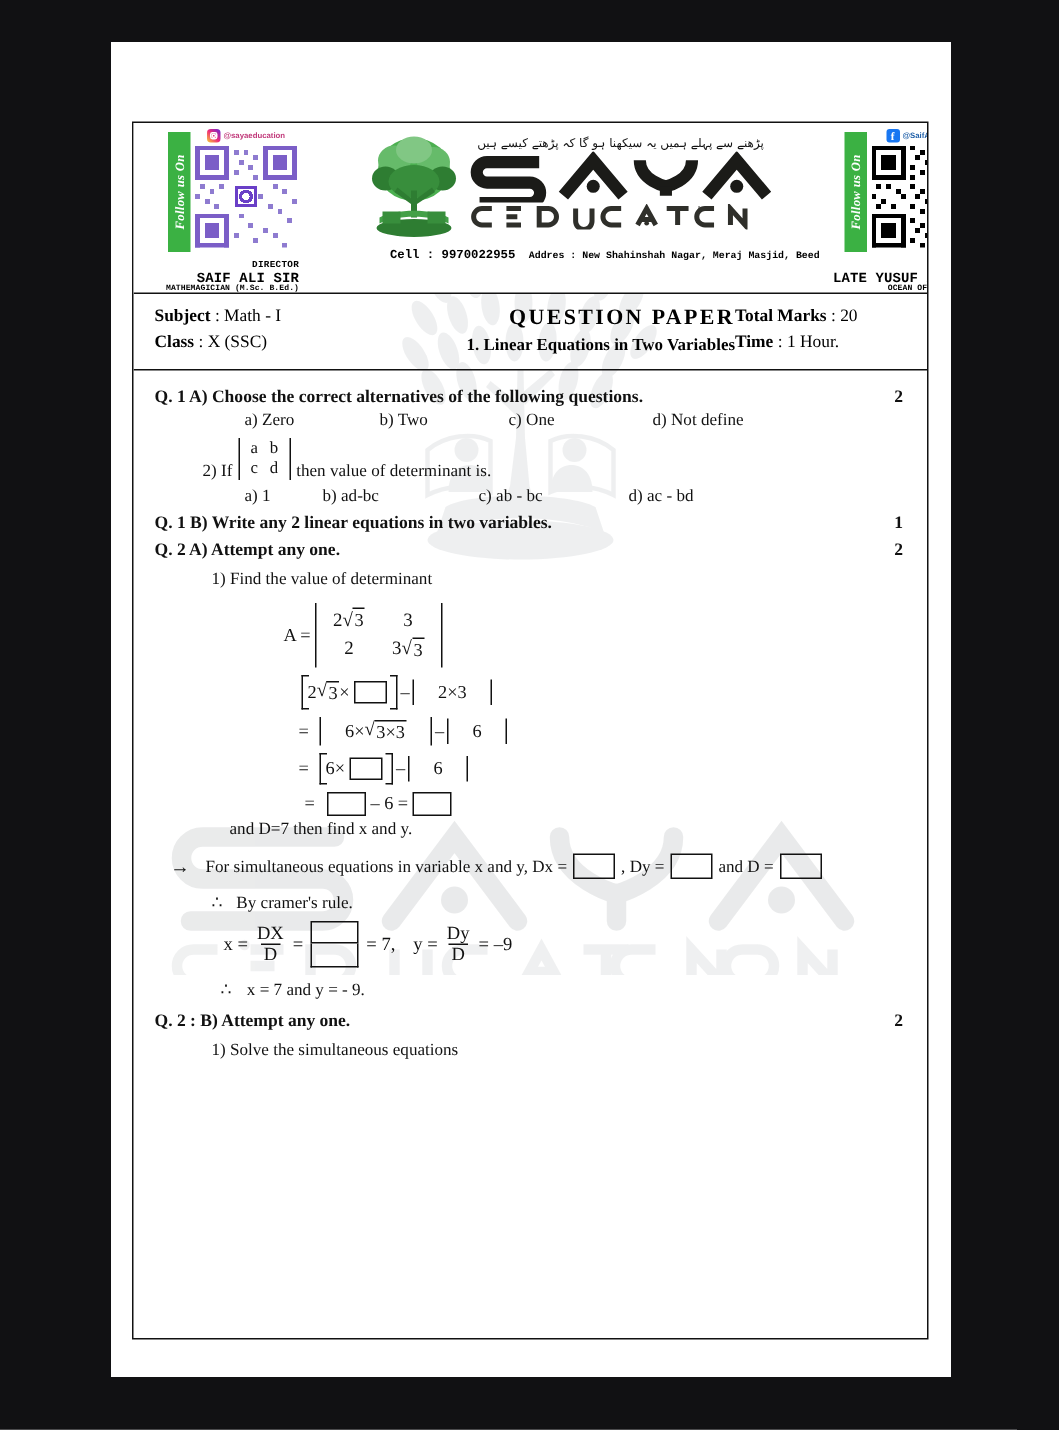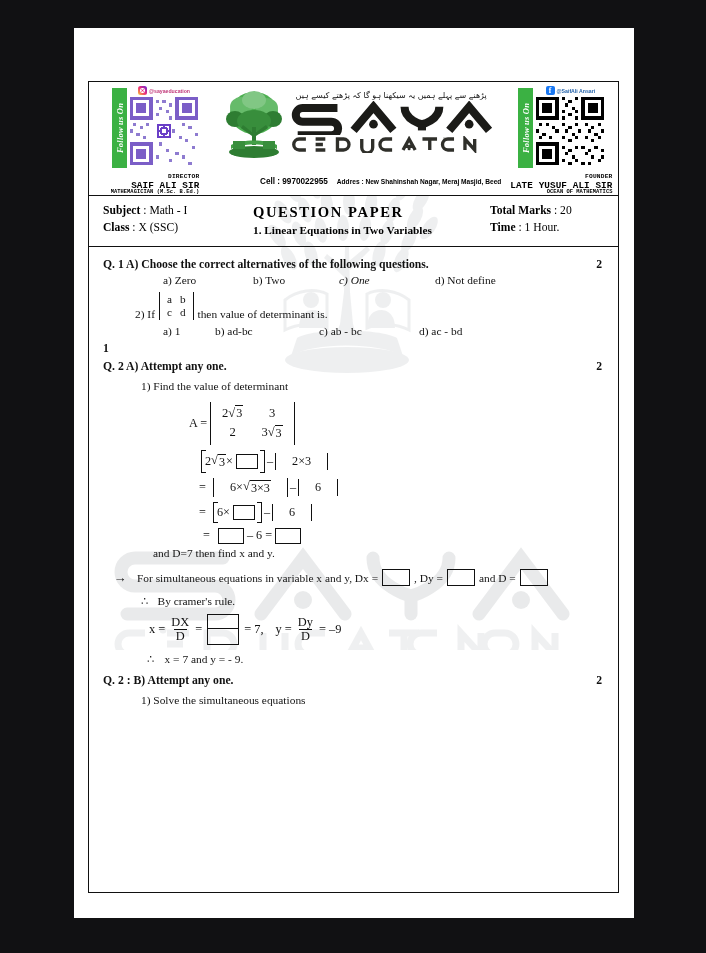--- a/index.html
+++ b/index.html
@@ -167,40 +167,40 @@
     color: #151515;
     margin-bottom: 1px;
     white-space: nowrap;
   }
   .saya-word { height: 34px; width: 205px; }
   .edu-word { height: 17px; width: 205px; margin-top: 1px;}
   .contact-row {
     display: flex;
     align-items: baseline;
     gap: 9px;
-    margin-top: 18px;
-    font-family: Liberation Sans, sans-serif;
+    margin-top: 7px;
+    font-family: Liberation Mono, monospace;
     white-space: nowrap;
     padding-left: 45px;
   }
   .cell-txt { font-size: 8.2px; font-weight: bold; }
   .addr-txt { font-size: 6.6px; font-weight: bold; }
 
   
   #subjectbar {
     position: relative;
     z-index: 2;
     border-bottom: 1.6px solid #111;
     padding: 7px 10px 7px 14px;
     display: flex;
     align-items: flex-start;
     box-sizing: border-box;
   }
   .sb-left { width: 150px; flex: 0 0 150px; }
-  .sb-mid  { flex: 1 1 auto; text-align: left; }
+  .sb-mid  { flex: 1 1 auto; text-align: right; }
   .sb-right{ width: 118px; flex: 0 0 118px; text-align: left; }
   .sb-row { line-height: 1.45; font-size: 11.6px; white-space: nowrap; }
   .sb-key { font-weight: bold; }
   .sb-title {
     font-weight: bold;
     font-size: 14.6px;
     letter-spacing: 1.6px;
     line-height: 1.35;
   }
   .sb-subtitle { font-weight: bold; font-size: 11.3px; line-height: 1.4; }
@@ -228,21 +228,21 @@
     font-size: 11.4px;
   }
   .opt-row {
     margin: 3px 0 6px 60px;
     display: flex;
     font-size: 11.4px;
   }
   .opt-row span { display: inline-block; }
   .o1 { width: 90px; }
   .o2 { width: 86px; }
-  .o3 { width: 96px; font-style: italic; }
+  .o3 { width: 96px; }
   .o4 { width: auto; }
 
   .opt-row2 { margin: 5px 0 4px 60px; display:flex; font-size: 11.4px;}
   .p1 { width: 52px; }
   .p2 { width: 104px; }
   .p3 { width: 100px; }
 
   
   .det-line {
     display: flex;
@@ -757,20 +757,21 @@
       </div>
 
       <div class="opt-row2">
         <span class="p1">a) 1</span>
         <span class="p2">b) ad-bc</span>
         <span class="p3">c) ab - bc</span>
         <span>d) ac - bd</span>
       </div>
 
       <div class="q-head">
+        <span>Q. 1  B) Write any 2 linear equations in two variables.</span>
         <span class="marks">1</span>
       </div>
 
       <div class="q-head">
         <span>Q. 2 A) Attempt any one.</span>
         <span class="marks">2</span>
       </div>
 
       <div class="q-sub">1) Find the value of determinant</div>
 

